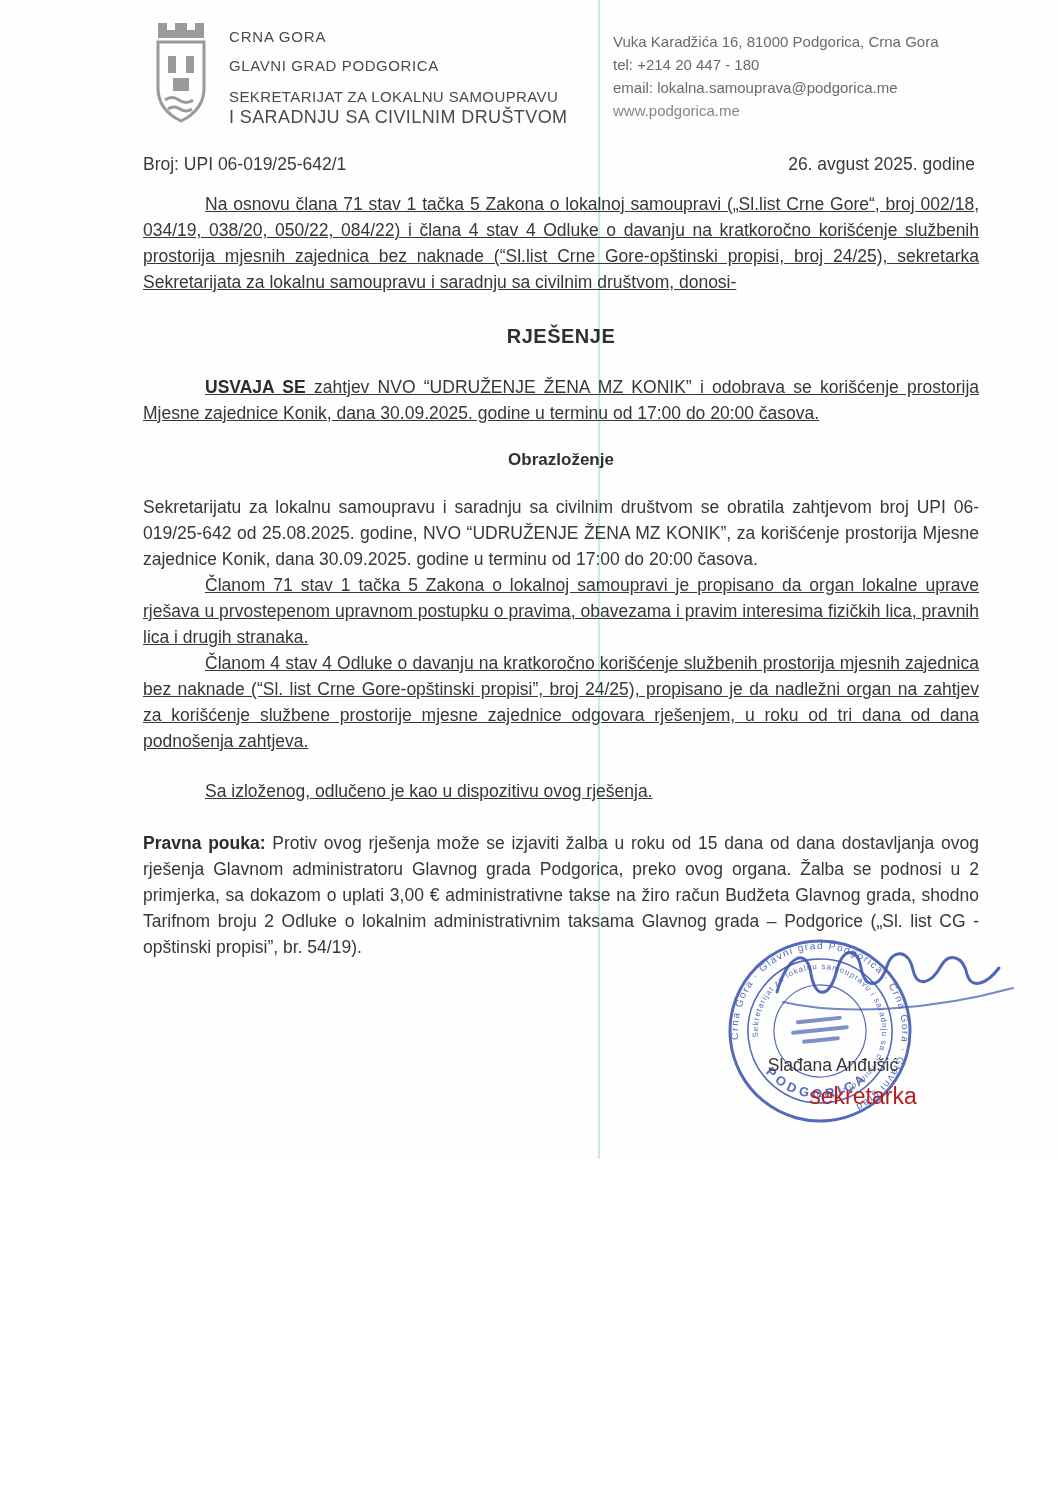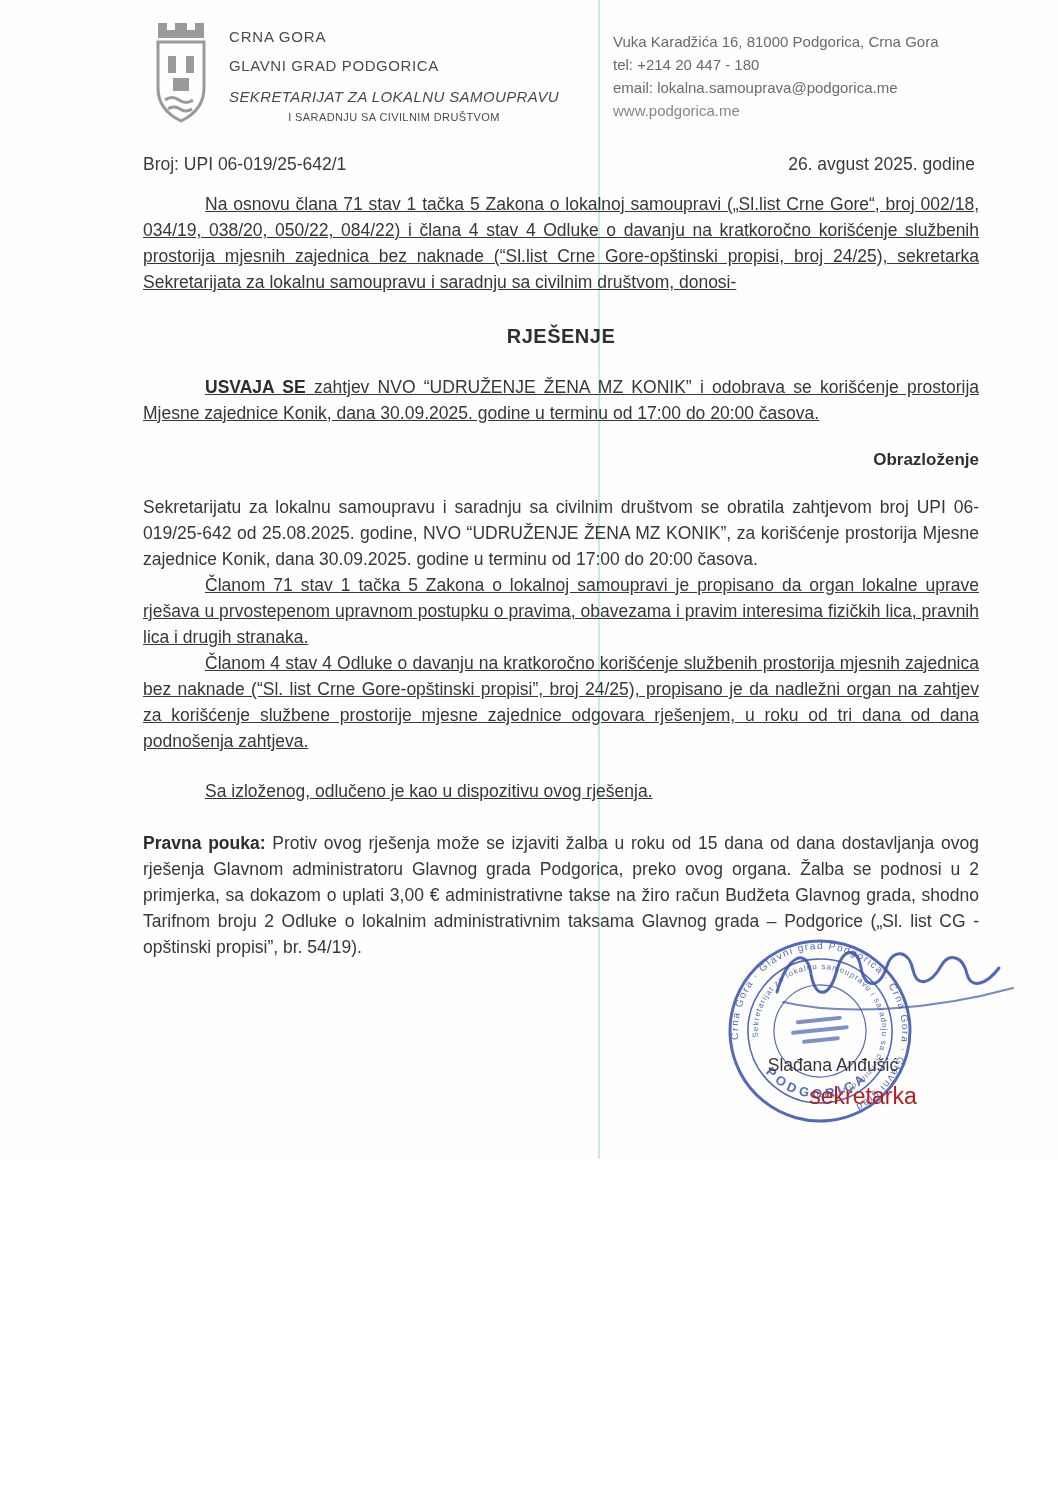--- a/index.html
+++ b/index.html
@@ -26,34 +26,34 @@
     left: 143px; top: 0;
     width: 836px;
   }
   
   .header { display: flex; justify-content: space-between; padding-top: 20px; }
   .org-group { display: flex; gap: 20px; padding-left: 10px; }
   .crest { flex: 0 0 auto; }
   .org-lines { padding-top: 8px; color: #4a4a4a; }
   .org-l1 { font-size: 15px; letter-spacing: .8px; margin-bottom: 12px; }
   .org-l2 { font-size: 15px; letter-spacing: .6px; margin-bottom: 13px; }
-  .org-l3 { font-size: 15px; letter-spacing: .4px; line-height: 20px; font-style: italic; }
-  .org-l4 { font-size: 11px; letter-spacing: .4px; line-height: 20px; text-align: center; }
+  .org-l3 { font-size: 15px; letter-spacing: .4px; line-height: 20px; }
+  .org-l4 { font-size: 18px; letter-spacing: .4px; line-height: 20px; text-align: center; }
   .contact { width: 366px; padding-top: 10px; color: #6a6a6a; font-size: 15px; line-height: 23px; }
   .contact .web { color: #7c8a8a; }
   
   .meta { display: flex; justify-content: space-between; margin-top: 24px; font-size: 17.5px; color: #3a3a3a; }
   .meta .date { padding-right: 4px; }
   
   .para { font-size: 17.5px; line-height: 26px; text-align: justify; color: #373737; }
   .indent { text-indent: 62px; text-decoration: underline; }
   .intro { margin-top: 16px; }
   .doc-title { margin-top: 30px; text-align: center; font-weight: bold; font-size: 20px; letter-spacing: .5px; color: #2f2f2f; }
   .decision { margin-top: 26px; }
-  .subtitle { margin-top: 24px; text-align: right; font-weight: bold; font-size: 17px; color: #2f2f2f; }
+  .subtitle { margin-top: 24px; text-align: center; font-weight: bold; font-size: 17px; color: #2f2f2f; }
   .para1 { margin-top: 24px; }
   .para4 { margin-top: 24px; }
   .pouka { margin-top: 26px; }
   b, strong { color: #2c2c2c; }
   
   .sig-block { position: relative; height: 175px; margin-top: 4px; }
   .stamp-wrap { position: absolute; left: 572px; top: -38px; width: 210px; height: 210px; transform: rotate(-6deg); opacity: .88; }
   .sig-scribble { position: absolute; left: 620px; top: -30px; width: 300px; height: 90px; }
   .sig-name { position: absolute; left: 575px; top: 91px; width: 230px; text-align: center; font-size: 17.5px; color: #333; }
   .sig-title { position: absolute; left: 605px; top: 119px; width: 230px; text-align: center; font-size: 23px; color: #b91c1c; }

